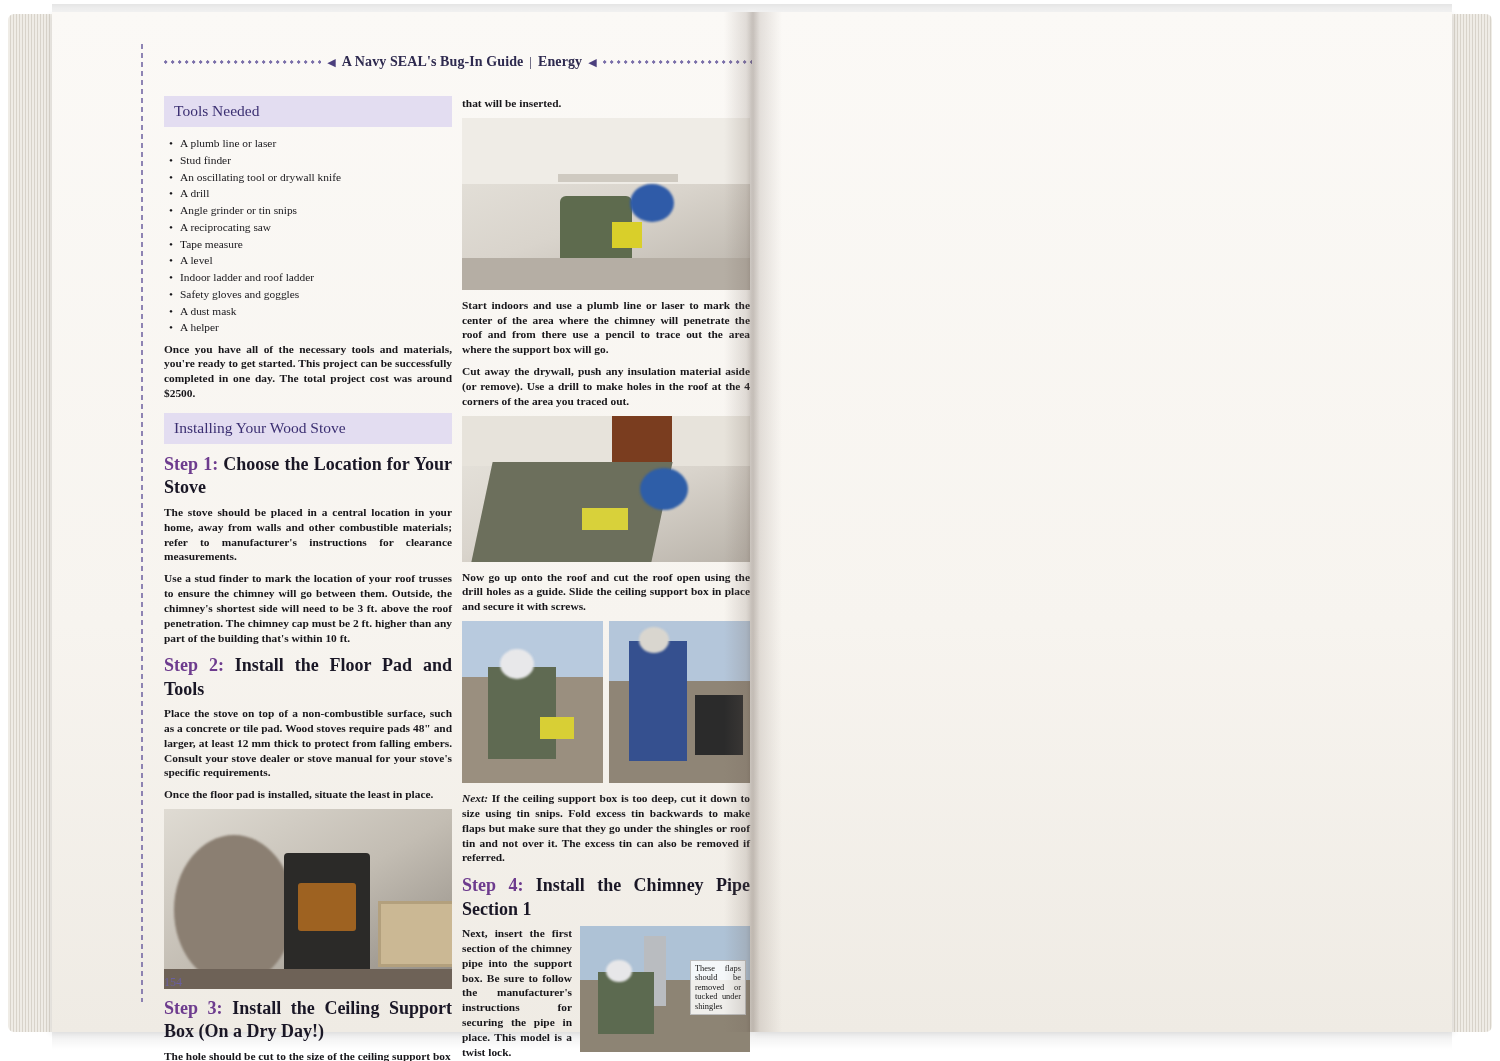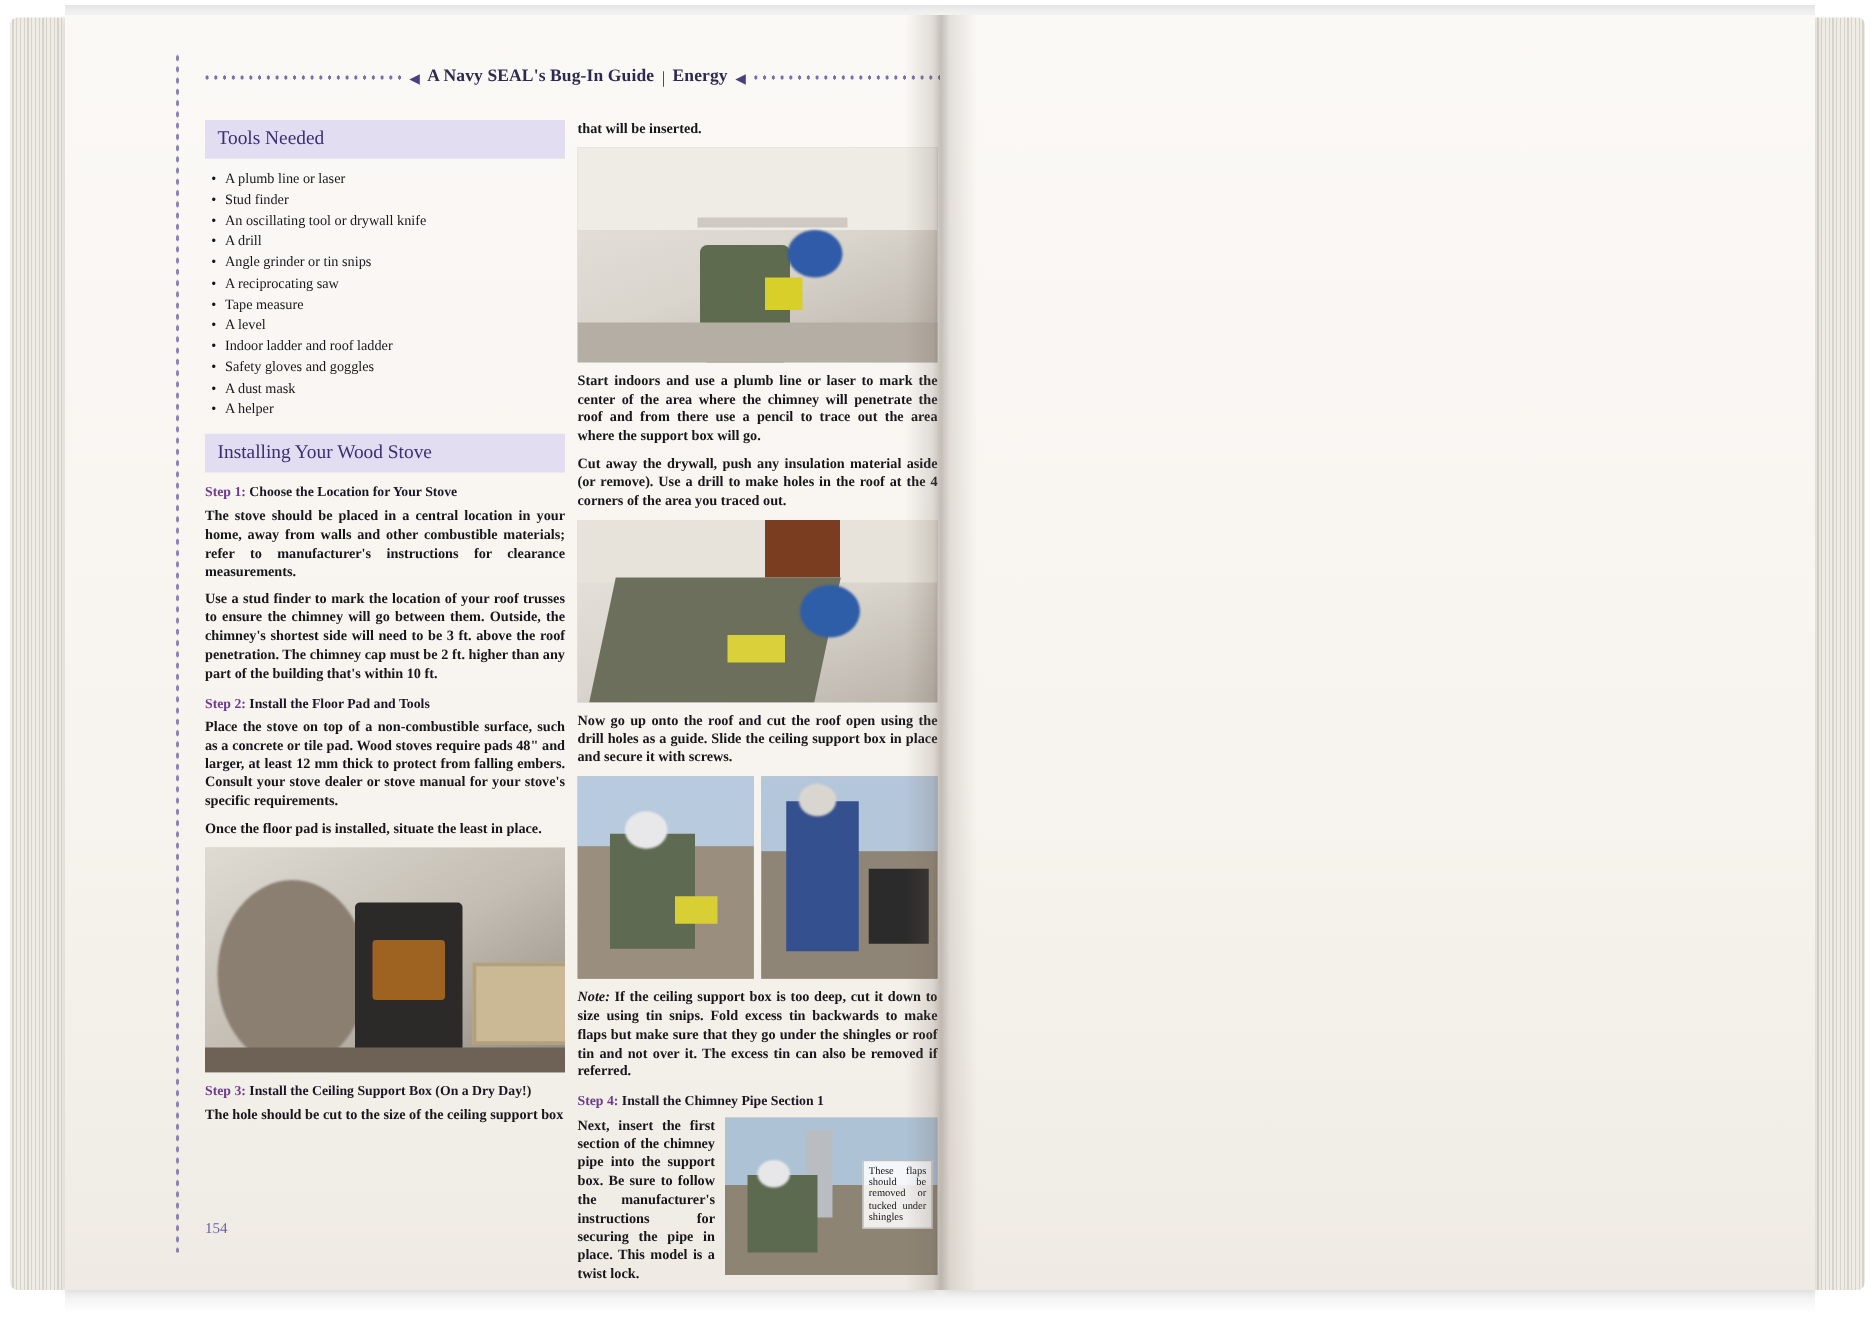--- a/index.html
+++ b/index.html
@@ -45,21 +45,21 @@
   .col{position:absolute;font-size:11.4px;line-height:1.30;text-align:justify;color:#17161a;}
   .c1{left:112px;top:84px;width:288px;}
   .c2{left:410px;top:84px;width:288px;}
 
   p{margin:0 0 7px 0;font-weight:bold;}
   .hdr-band{background:#e3ddf1;border-left:0;padding:5px 8px 6px 10px;margin:0 0 9px 0;}
   .hdr-band h2{margin:0;font-size:15.5px;font-weight:normal;color:#3b2f72;font-family:"Liberation Serif",serif;}
   ul.tools{margin:0 0 7px 0;padding:0 0 0 16px;list-style:none;}
   ul.tools li{position:relative;margin:0 0 2.5px 0;font-size:11.4px;line-height:1.25;}
   ul.tools li:before{content:"•";position:absolute;left:-11px;color:#17161a;}
-  .step{font-size:11px;margin:9px 0 5px 0;}
+  .step{font-size:18px;margin:9px 0 5px 0;}
   .step .num{color:#6d3b8e;font-weight:bold;}
   .step .txt{font-weight:bold;color:#1a1726;}
   .note{font-style:italic;}
   .figure{width:100%;background:#cfc9c2;margin:3px 0 8px 0;position:relative;overflow:hidden;}
   .figure .cap{position:absolute;background:rgba(255,255,255,.86);color:#111;font-size:8.4px;line-height:1.12;padding:3px 4px;border:1px solid #bdbdbd;}
   .folio{position:absolute;bottom:42px;font-size:12px;color:#6a5fa0;}
   .folio-l{left:112px;margin-top:16px;}
 
   
   .ph{position:absolute;inset:0;}
@@ -103,20 +103,21 @@
         <li>A drill</li>
         <li>Angle grinder or tin snips</li>
         <li>A reciprocating saw</li>
         <li>Tape measure</li>
         <li>A level</li>
         <li>Indoor ladder and roof ladder</li>
         <li>Safety gloves and goggles</li>
         <li>A dust mask</li>
         <li>A helper</li>
       </ul>
+      <p>Once you have all of the necessary tools and materials, you're ready to get started. This project can be successfully completed in one day. The total project cost was around $2500.</p>
 
       <div class="hdr-band" style="margin-top:12px;">
         <h2>Installing Your Wood Stove</h2>
       </div>
 
       <div class="step">
         <span class="num">Step 1:</span>
         <span class="txt">Choose the Location for Your Stove</span>
       </div>
       <p>The stove should be placed in a central location in your home, away from walls and other combustible materials; refer to manufacturer's instructions for clearance measurements.</p>
@@ -184,21 +185,21 @@
         <div class="figure" style="height:162px;width:142px;margin:0;">
           <div class="ph outdoor"></div>
           <div class="rect" style="left:0;top:0;width:142px;height:60px;background:#b4c6da;"></div>
           <div class="rect" style="left:0;top:60px;width:142px;height:102px;background:#8f8576;"></div>
           <div class="rect" style="left:20px;top:20px;width:58px;height:120px;background:#35508f;"></div>
           <div class="blob" style="left:30px;top:6px;width:30px;height:26px;background:#d9d6cf;"></div>
           <div class="rect" style="left:86px;top:74px;width:48px;height:60px;background:#2b2b2b;"></div>
         </div>
       </div>
 
-      <p><span class="note">Note:</span><span> If the ceiling support box is too deep, cut it down to size using tin snips. Fold excess tin backwards to make flaps but make sure that they go under the shingles or roof tin and not over it. The excess tin can also be removed if referred.</span></p>
+      <p><span class="note">Next:</span><span> If the ceiling support box is too deep, cut it down to size using tin snips. Fold excess tin backwards to make flaps but make sure that they go under the shingles or roof tin and not over it. The excess tin can also be removed if referred.</span></p>
 
       <div class="step">
         <span class="num">Step 4:</span>
         <span class="txt">Install the Chimney Pipe Section 1</span>
       </div>
 
       <div style="display:flex;gap:8px;">
         <p style="width:110px;flex:none;">Next, insert the first section of the chimney pipe into the support box. Be sure to follow the manufacturer's instructions for securing the pipe in place. This model is a twist lock.</p>
         <div class="figure" style="height:126px;width:170px;margin:0;flex:none;">
           <div class="ph outdoor"></div>

